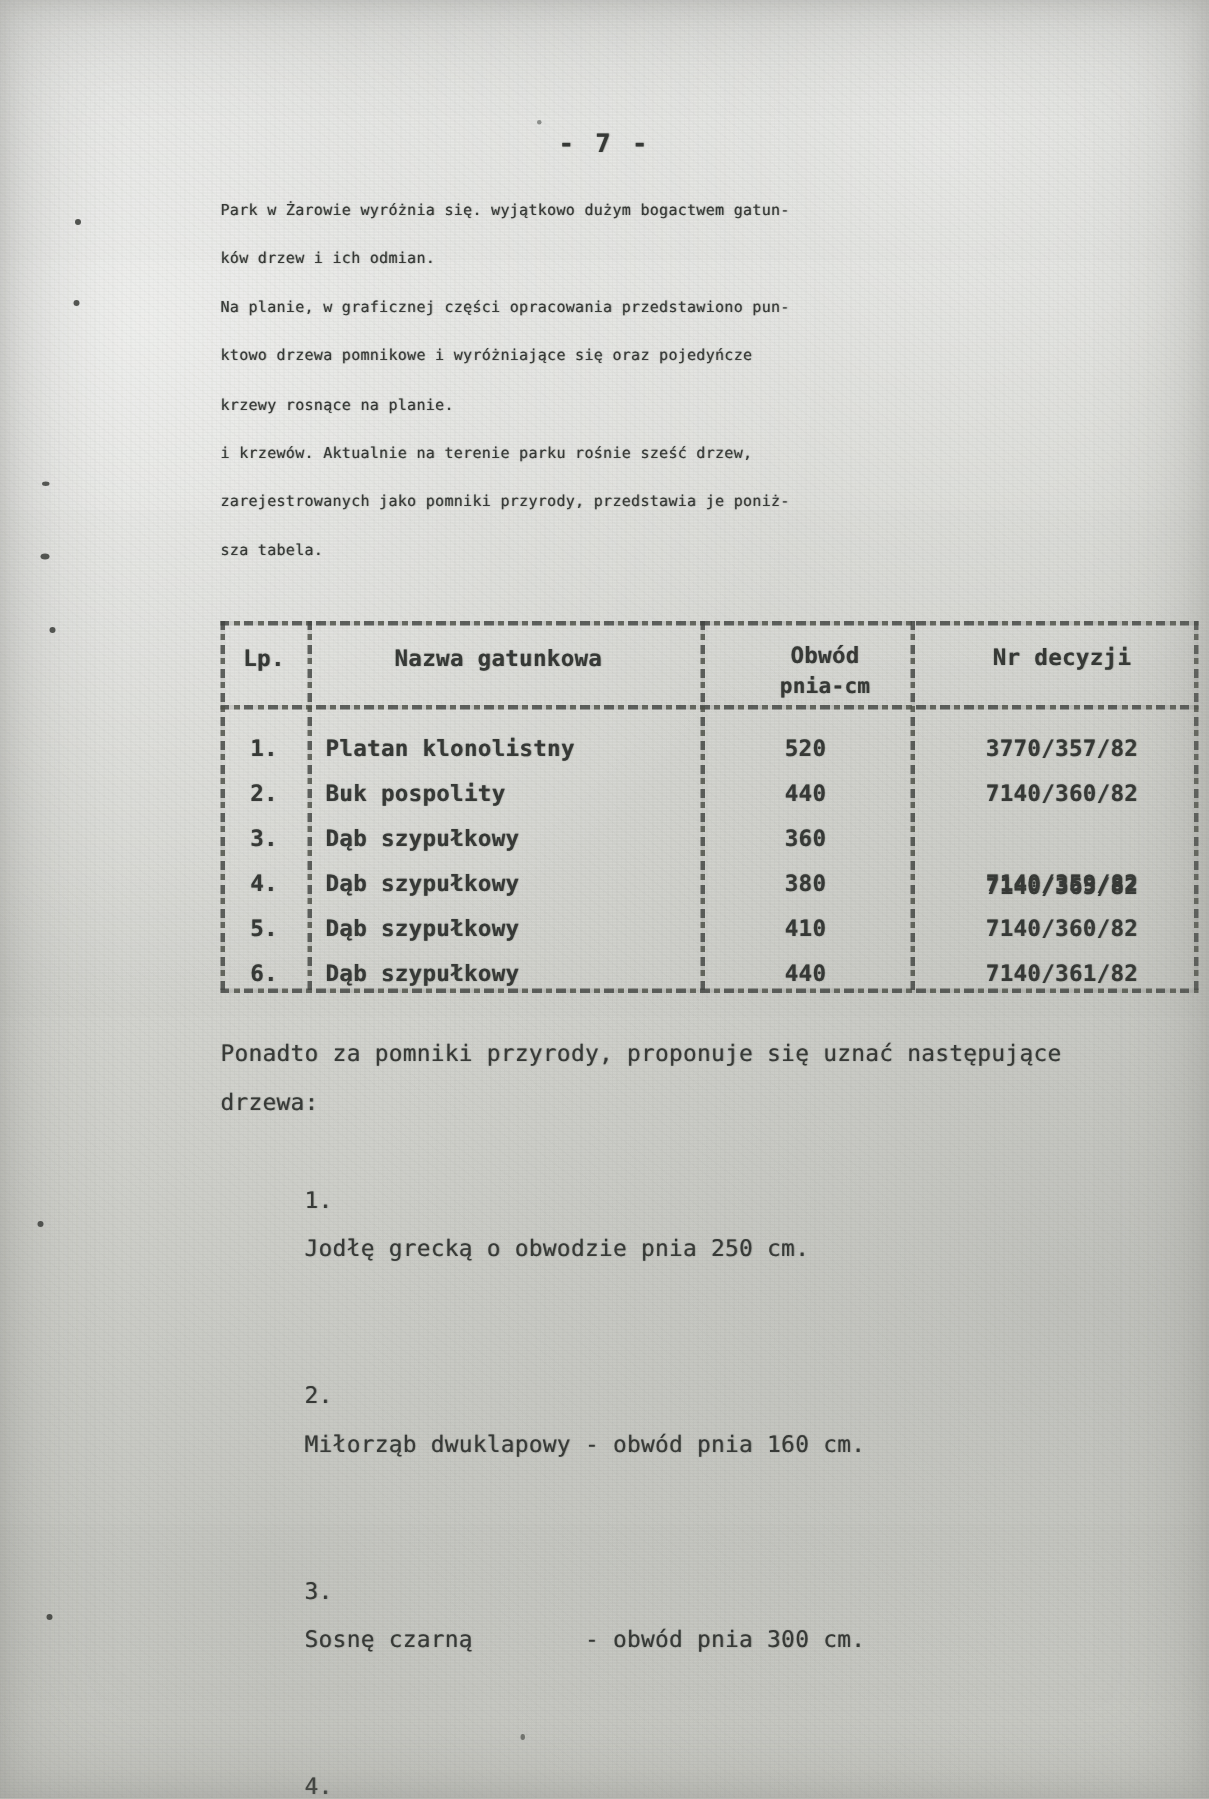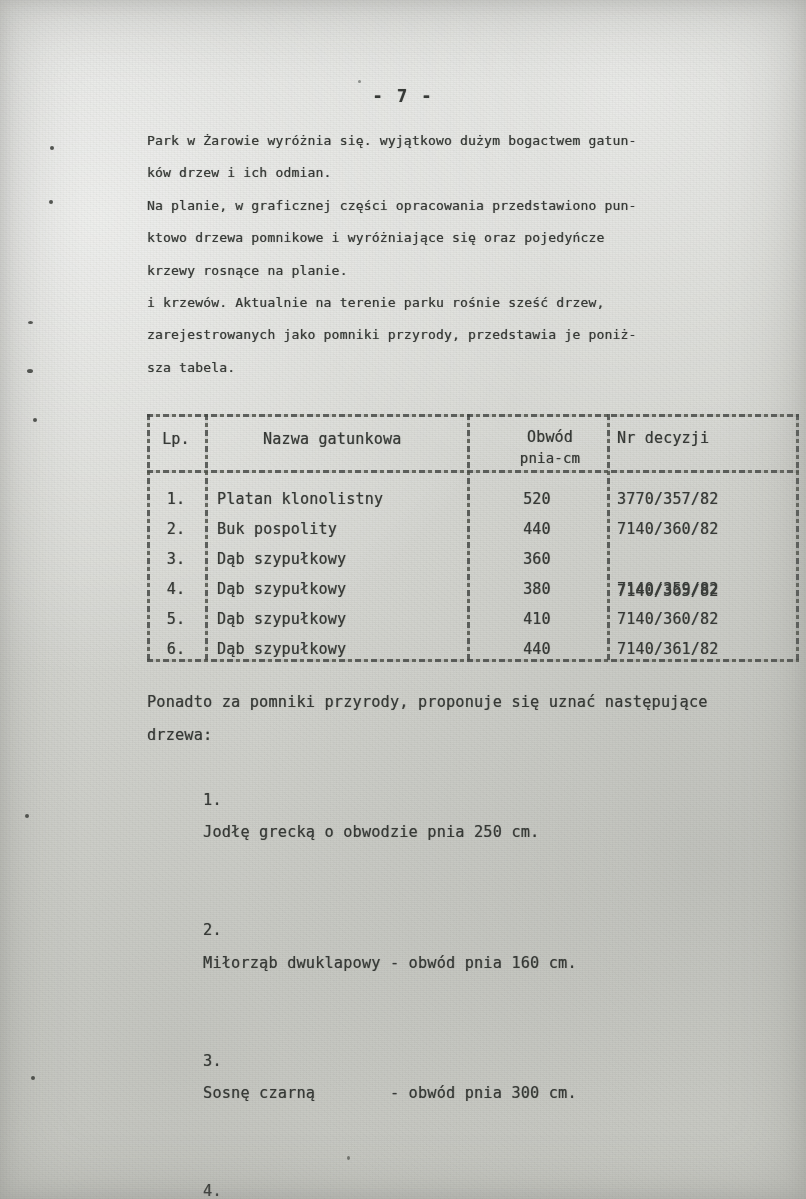--- a/index.html
+++ b/index.html
@@ -62,21 +62,21 @@
     letter-spacing: 2px;
   }
 
   #body-text {
     position: absolute;
     top: 125px;
     left: 147px;
     width: 660px;
   }
   .para-line {
-    font-size: 13px;
+    font-size: 10px;
     line-height: 32.4px;
     white-space: pre;
   }
 
   
   #tree-table {
     position: absolute;
     top: 414px;
     left: 147px;
     width: 652px;
@@ -101,25 +101,26 @@
        #3a3d3a 0px, #3a3d3a 6px,
        rgba(58,61,58,0.12) 6px, rgba(58,61,58,0.12) 9px,
        #45483f 9px, #45483f 13px,
        rgba(58,61,58,0.05) 13px, rgba(58,61,58,0.05) 16px);
   }
 
   .cell {
     position: absolute;
     font-size: 15px;
     white-space: pre;
+    font-weight: bold;
   }
   .c-lp     { left: 0;   width: 58px;  text-align: center; }
   .c-name   { left: 70px; width: 250px; text-align: left; }
   .c-obw    { left: 320px; width: 140px; text-align: center; }
-  .c-nr     { left: 470px; width: 182px; text-align: left; }
+  .c-nr     { left: 470px; width: 182px; text-align: center; }
 
   .hdr { font-size: 15px; }
 
   
   #tail-text {
     position: absolute;
     top: 686px;
     left: 147px;
     width: 665px;
   }

